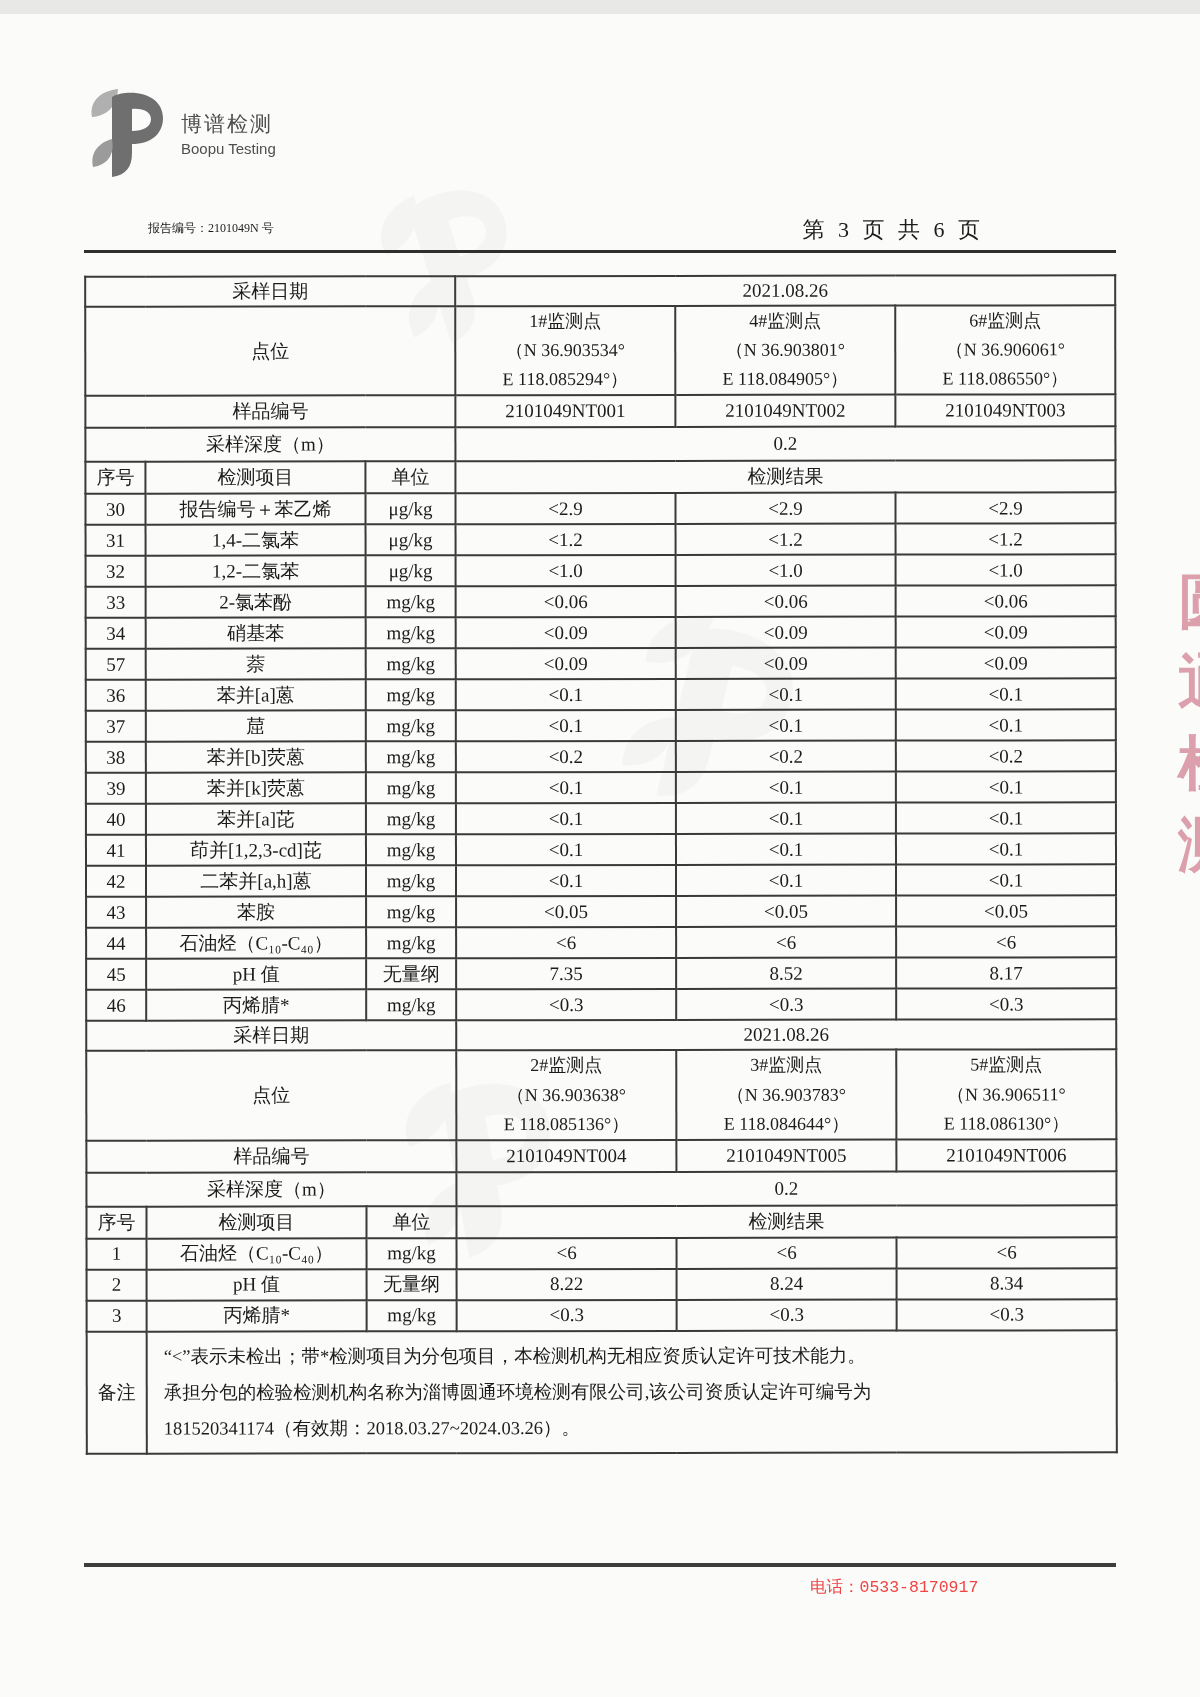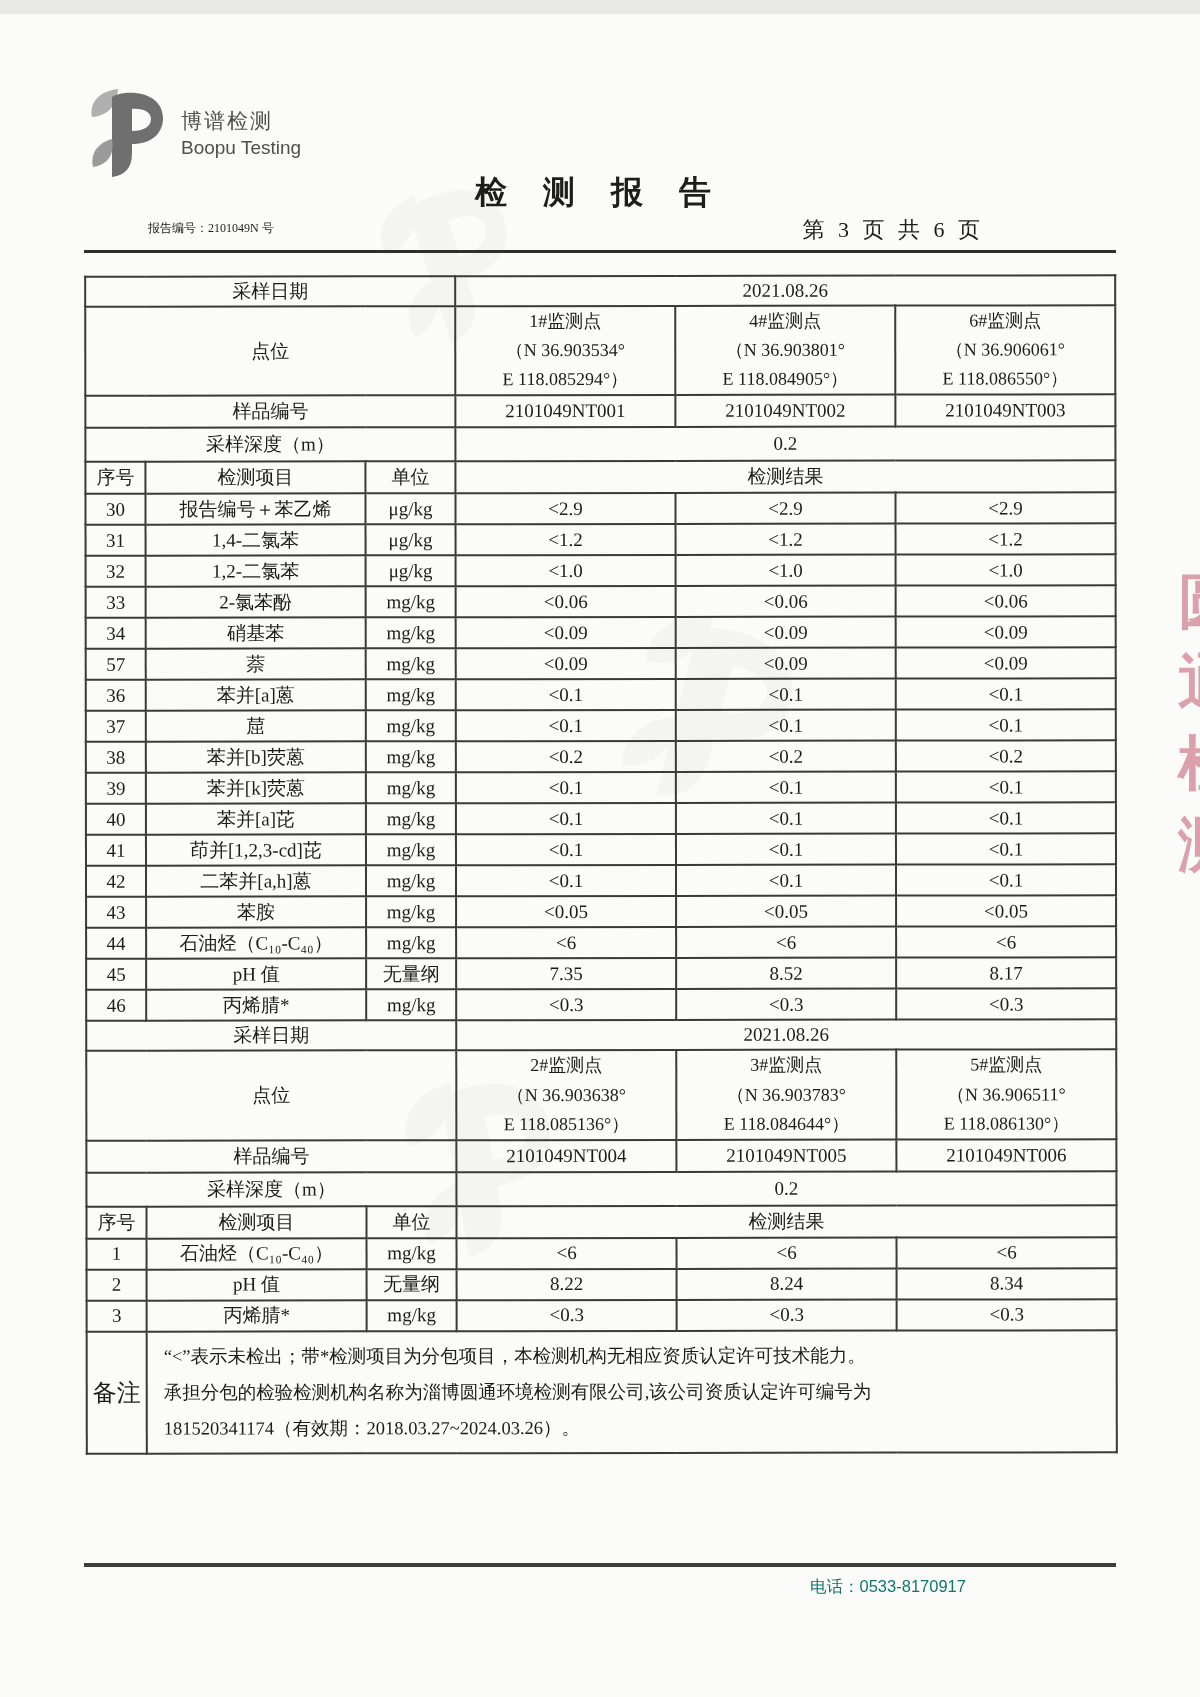--- a/index.html
+++ b/index.html
@@ -10,21 +10,21 @@
     background:#fbfbf9;
     overflow:hidden;
     font-family:"Liberation Serif","DejaVu Serif",serif;
     color:#1c1c1c;
   }
   
   .logo-wrap{position:absolute;left:85px;top:72px;display:flex;gap:16px;align-items:center;}
   .logo-icon{display:block;width:80px;height:94px;}
   .logo-text{font-family:"Liberation Sans","DejaVu Sans",sans-serif;color:#4f4f4f;}
   .logo-text .cn{font-size:21px;letter-spacing:2px;margin-bottom:2px;}
-  .logo-text .en{font-size:19px;}
+  .logo-text .en{font-size:15px;}
   .report-title{
     position:absolute;left:0;top:157px;width:100%;
     text-align:center;font-size:32px;font-weight:bold;
     letter-spacing:14px;color:#1d1d1d;margin:0;
   }
   .report-no{position:absolute;left:148px;top:206px;font-size:12px;}
   .page-info{position:absolute;right:216px;top:201px;font-size:22px;letter-spacing:4px;}
   .header-rule{position:absolute;left:84px;top:236px;width:1032px;height:3px;background:#2f2f2f;}
   
   .tbl-wrap{position:absolute;left:85px;top:261px;transform:rotate(-0.08deg);}
@@ -33,30 +33,30 @@
   tr.r-date{height:30px;}
   tr.r-loc{height:88px;}
   tr.r-sample{height:32px;}
   tr.r-depth{height:34px;}
   tr.r-cols{height:32px;}
   tr.data-row{height:31px;}
   tr.r-remark{height:116px;}
   .loc-cell{font-size:18px;line-height:1.62;padding:0 2px;}
   .loc-cell .loc-name{display:block;}
   .loc-cell .loc-line{display:block;}
-  .remark-label{font-size:24px;text-align:center;}
+  .remark-label{font-size:19px;text-align:center;}
   .remark-text{
     text-align:left;font-size:18.5px;line-height:1.95;
     padding:6px 14px 6px 16px;
   }
   .remark-text div{white-space:nowrap;}
   
   .footer-rule{position:absolute;left:84px;top:1549px;width:1032px;height:4px;background:#3d3d3d;}
   .footer-address{position:absolute;left:145px;top:1562px;font-family:"Liberation Sans","DejaVu Sans",sans-serif;font-size:16.5px;color:#242424;}
-  .footer-phone{position:absolute;left:810px;top:1562px;font-family:Liberation Sans, sans-serif;font-size:16.5px;color:#0f766e;}
+  .footer-phone{position:absolute;left:810px;top:1562px;font-family:Liberation Mono, monospace;font-size:16.5px;color:#ef4444;}
   
   .watermark{position:absolute;opacity:0.035;pointer-events:none;}
   .stamp{
     position:absolute;left:1178px;top:548px;width:60px;
     color:#c2576f;opacity:0.55;filter:blur(0.7px);
     font-size:60px;font-weight:bold;line-height:1.35;
     font-family:"Liberation Serif","DejaVu Serif",serif;
     pointer-events:none;
   }
   .stamp span{display:block;}
@@ -102,21 +102,20 @@
         <path d="M27 10 L27 90 C41 88 47 80 47 66 L47 57 C66 57 78 47 78 31 C78 14 62 4 40 6 C35 6.5 30 8 27 10 Z M47 22 C58 21 66 25 66 32 C66 40 58 44 47 44 Z" fill="#6f6f6f"></path>
         <path d="M27 52 C13 56 5 66 8 80 C22 78 30 68 27 52 Z" fill="#9b9b9b"></path>
       </svg>
     </span>
     <div class="logo-text">
       <div class="cn">博谱检测</div>
       <div class="en">Boopu Testing</div>
     </div>
   </div>
 
-  <h1 class="report-title">检 测 报 告</h1>
   <div class="report-no">报告编号：2101049N 号</div>
   <div class="page-info">第 3 页 共 6 页</div>
   <div class="header-rule"></div>
 
   <div class="tbl-wrap">
     <table>
       <colgroup>
         <col style="width:60px">
           <col style="width:220px">
           <col style="width:90px">

